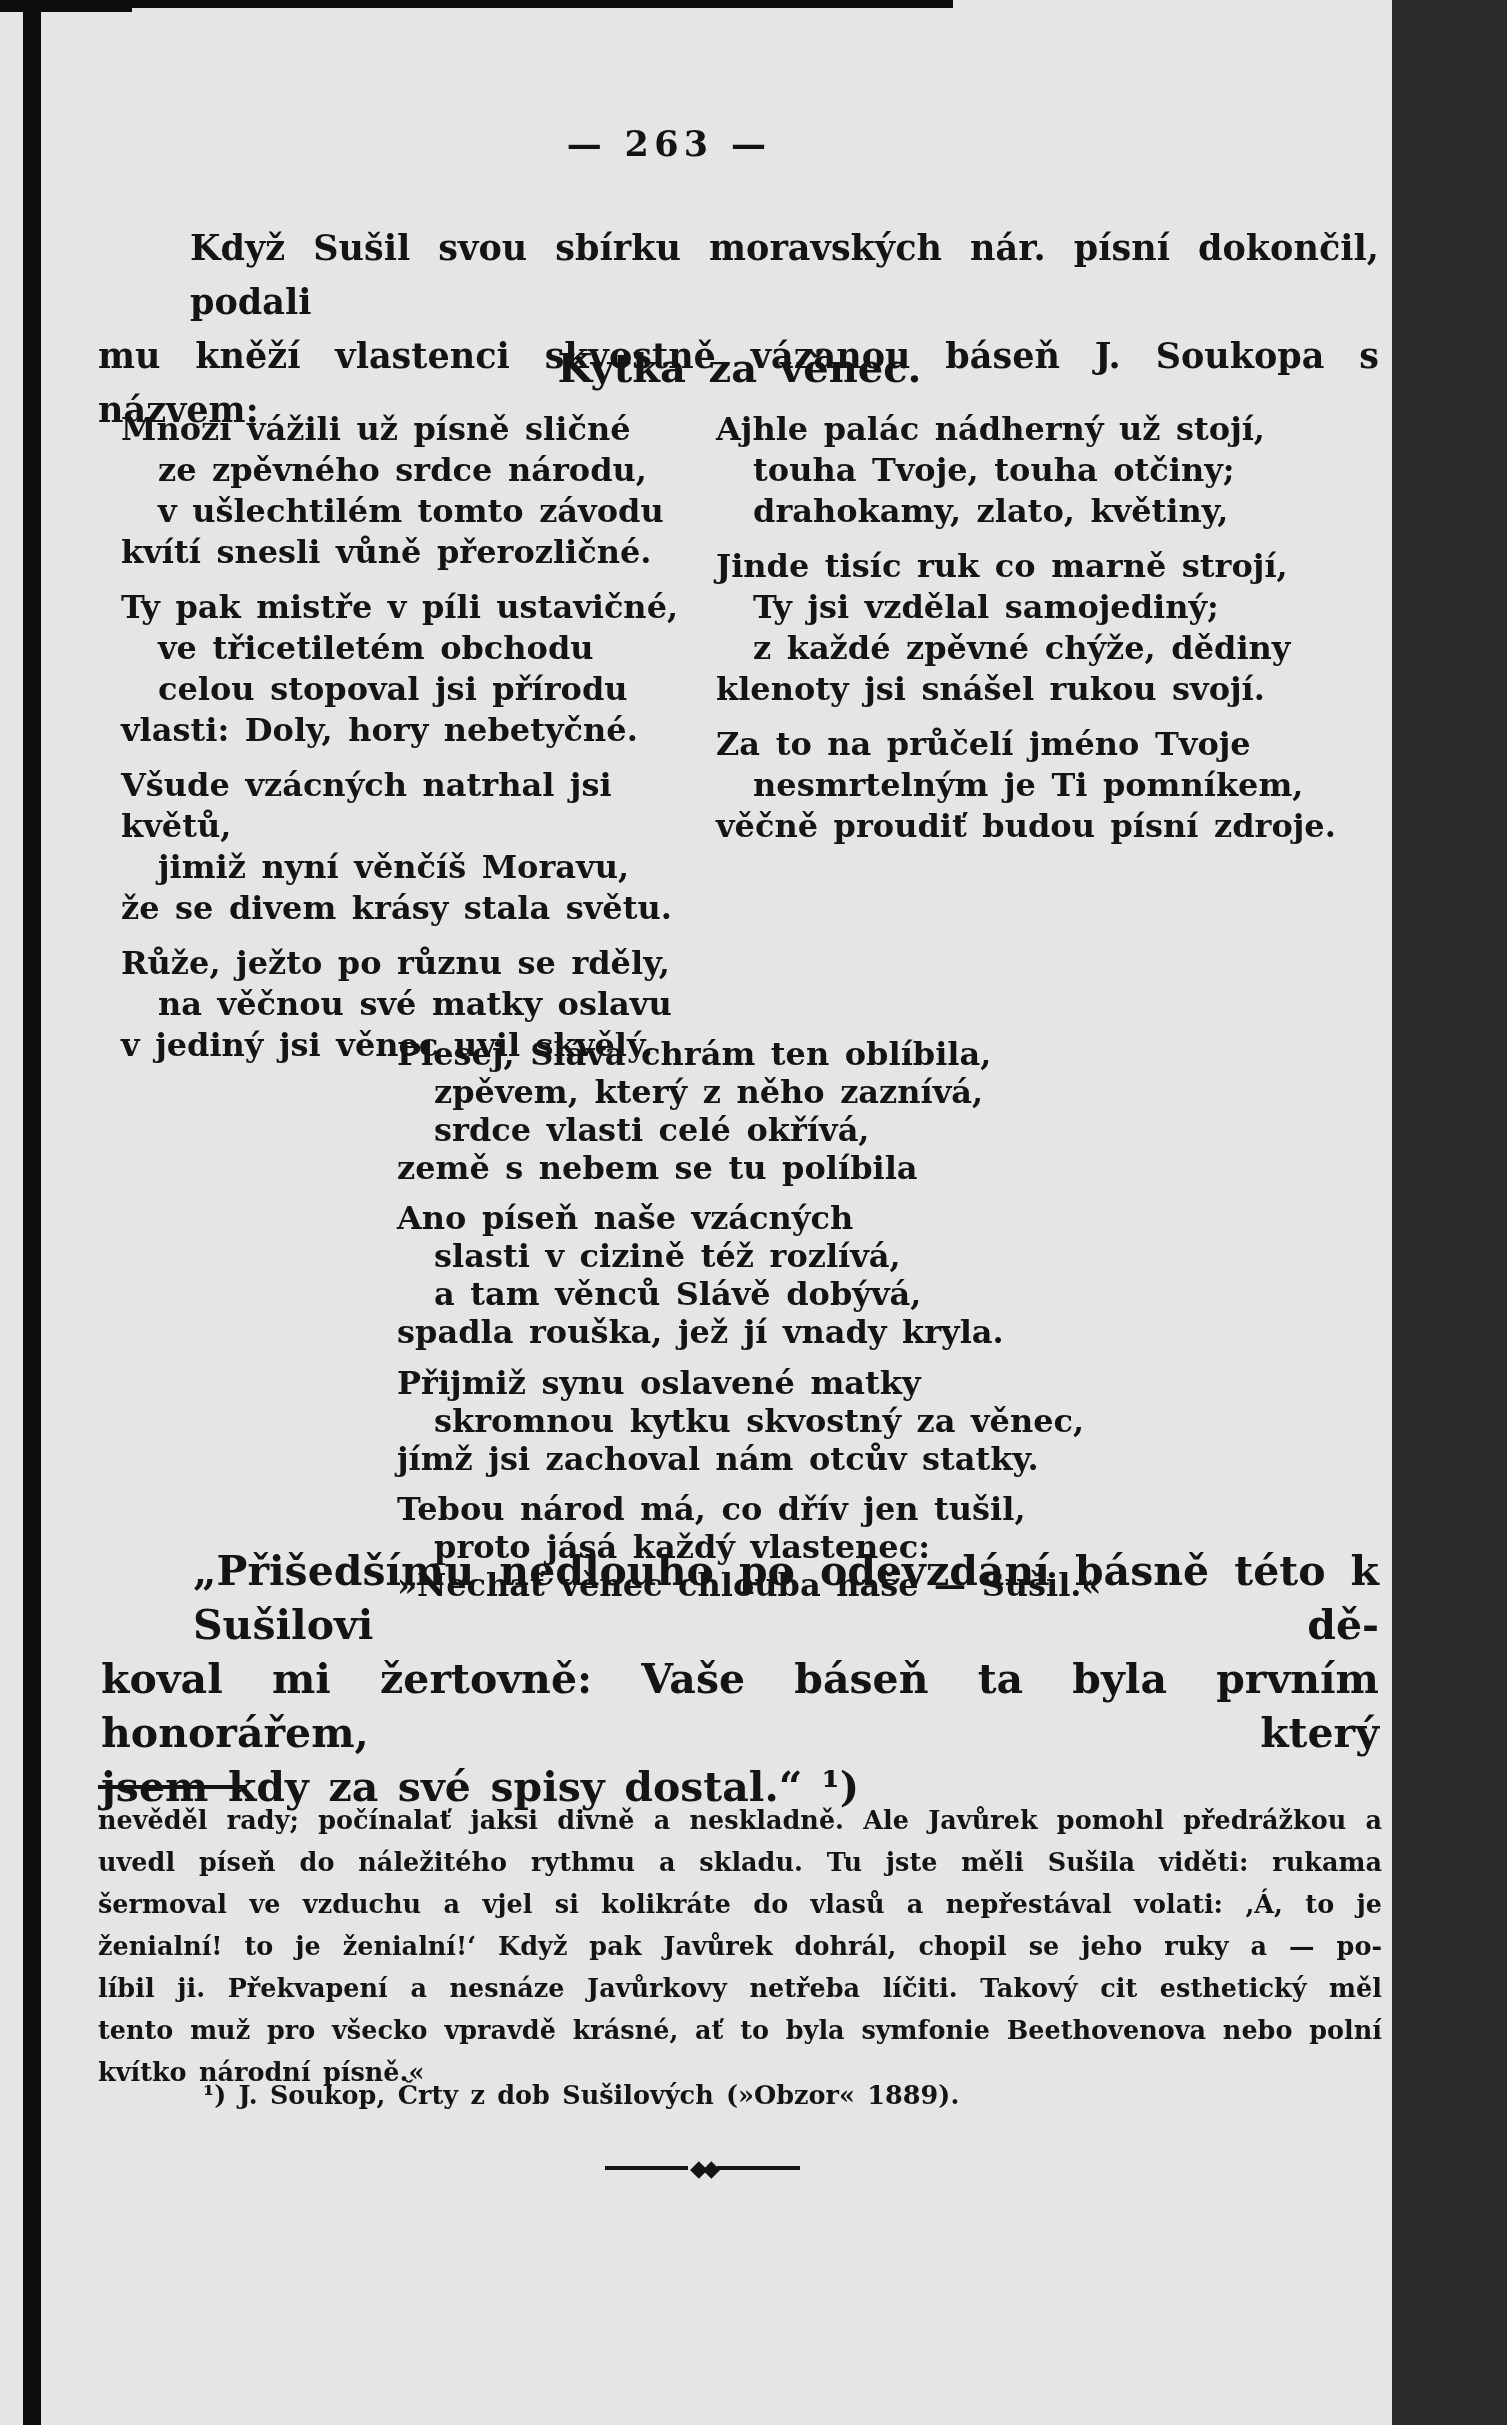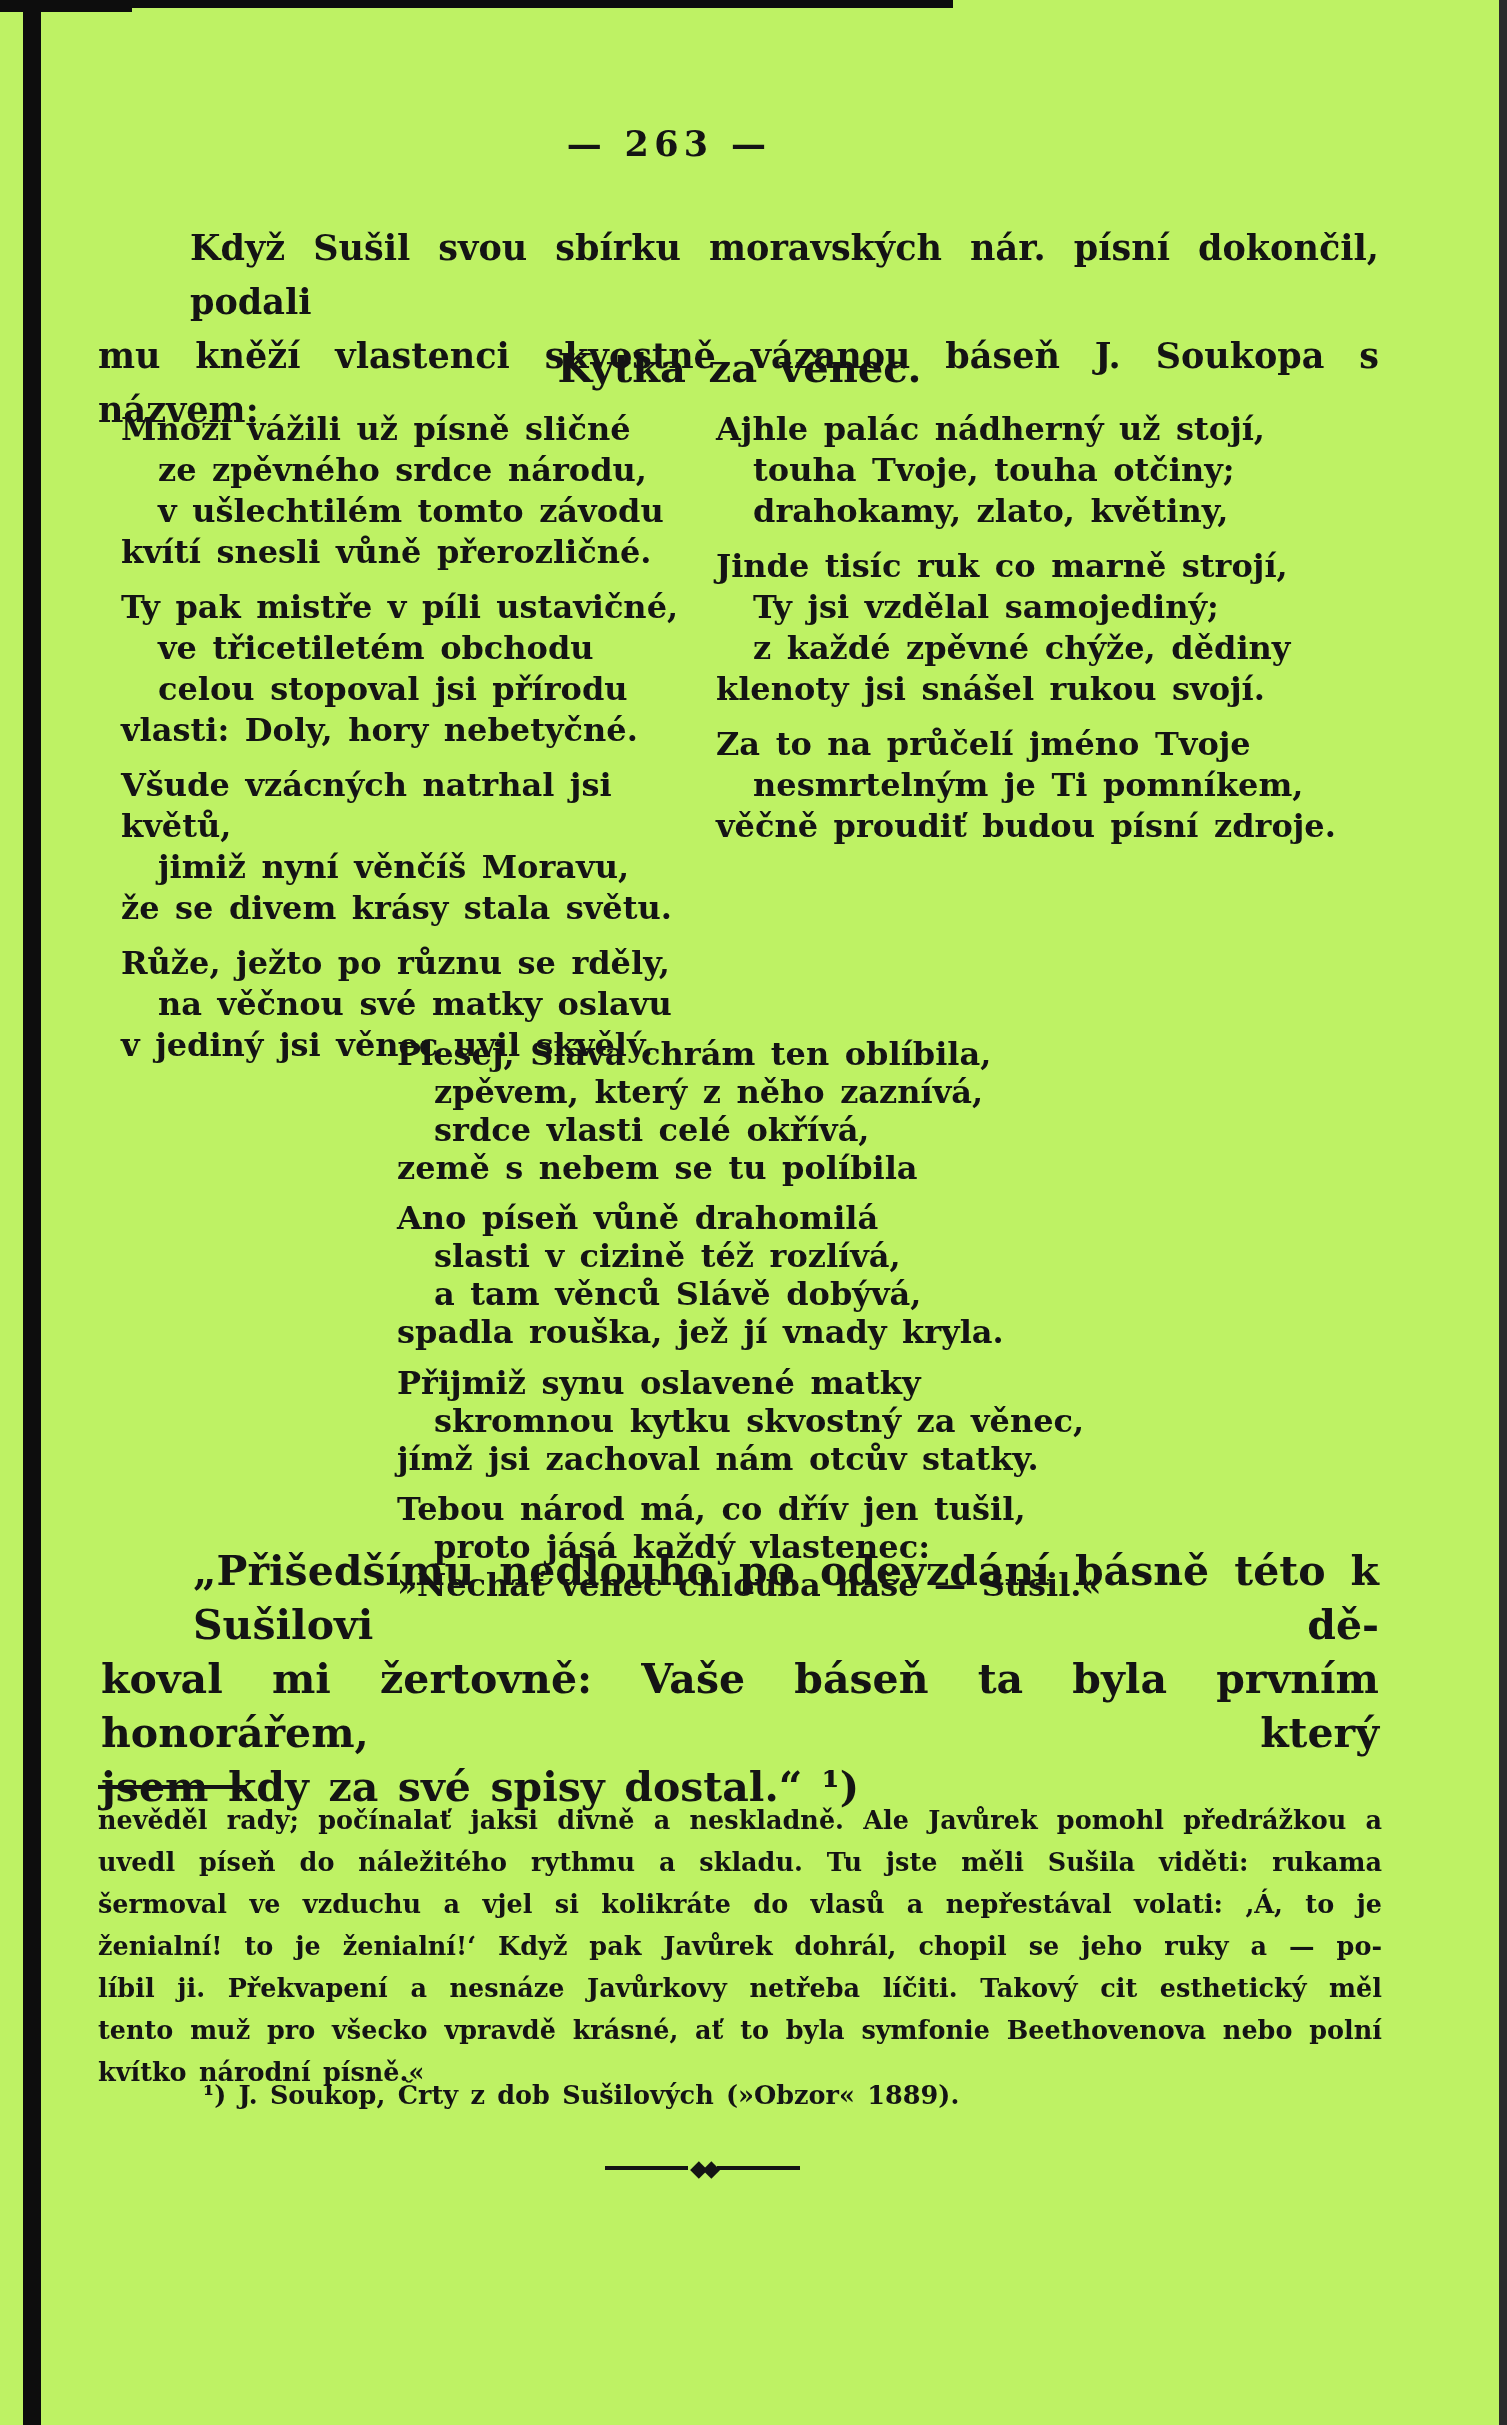--- a/index.html
+++ b/index.html
@@ -1,19 +1,19 @@
 <!DOCTYPE html>
 <html style="font-size:14px"><head>
 <meta charset="utf-8">
 <style>
   html,body { margin:0; padding:0; background:#2b2b2b; }
   .page {
     position:relative;
-    width:1499px; height:2426px;
-    background:#bef264;
+    width:1392px; height:2426px;
+    background:#e5e5e5;
     font-family:"DejaVu Serif", serif;
     color:#141414;
     overflow:hidden;
     text-decoration:underline;
   }
   
   .bar-top   { position:absolute; left:0; top:0; width:953px; height:8px; background:#0d0d0d; }
   .bar-corner{ position:absolute; left:0; top:0; width:132px; height:12.3px; background:#0d0d0d; }
   .bar-left  { position:absolute; left:23px; top:0; width:17.6px; height:2426px; background:#0d0d0d; }
 
@@ -119,21 +119,21 @@
   </div>
 
   <div class="col-center">
     <div class="stanza">
       <div class="pline">Plesej, Sláva chrám ten oblíbila,</div>
       <div class="pline indent">zpěvem, který z něho zaznívá,</div>
       <div class="pline indent">srdce vlasti celé okřívá,</div>
       <div class="pline">země s nebem se tu políbila</div>
     </div>
     <div class="stanza">
-      <div class="pline">Ano píseň vůně drahomilá</div>
+      <div class="pline">Ano píseň naše vzácných</div>
       <div class="pline indent">slasti v cizině též rozlívá,</div>
       <div class="pline indent">a tam věnců Slávě dobývá,</div>
       <div class="pline">spadla rouška, jež jí vnady kryla.</div>
     </div>
     <div class="stanza">
       <div class="pline">Přijmiž synu oslavené matky</div>
       <div class="pline indent">skromnou kytku skvostný za věnec,</div>
       <div class="pline">jímž jsi zachoval nám otcův statky.</div>
     </div>
     <div class="stanza">

